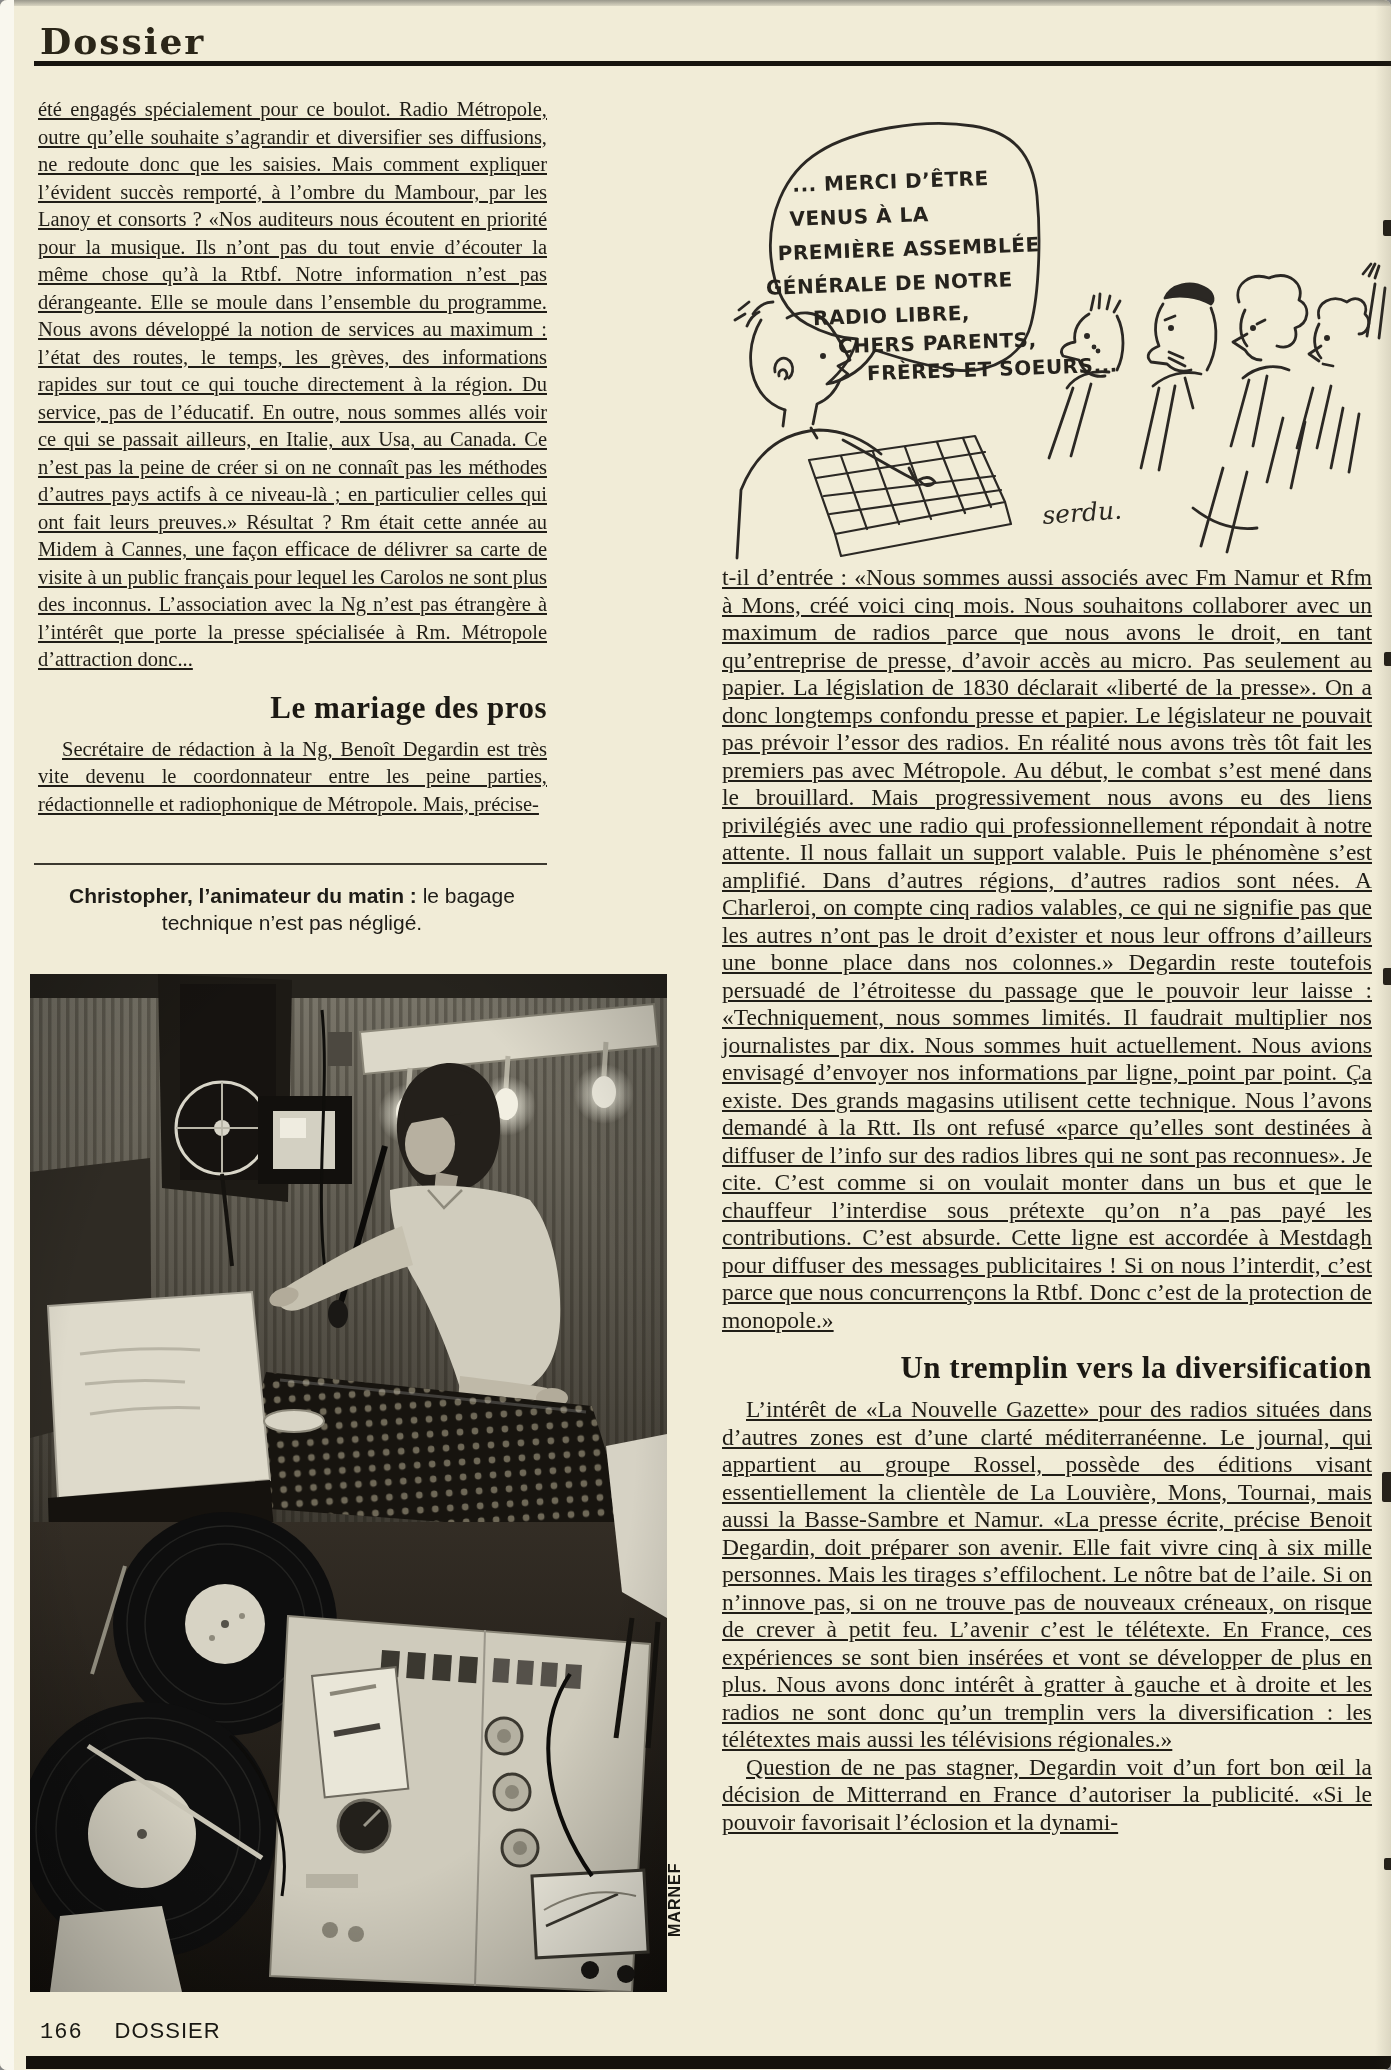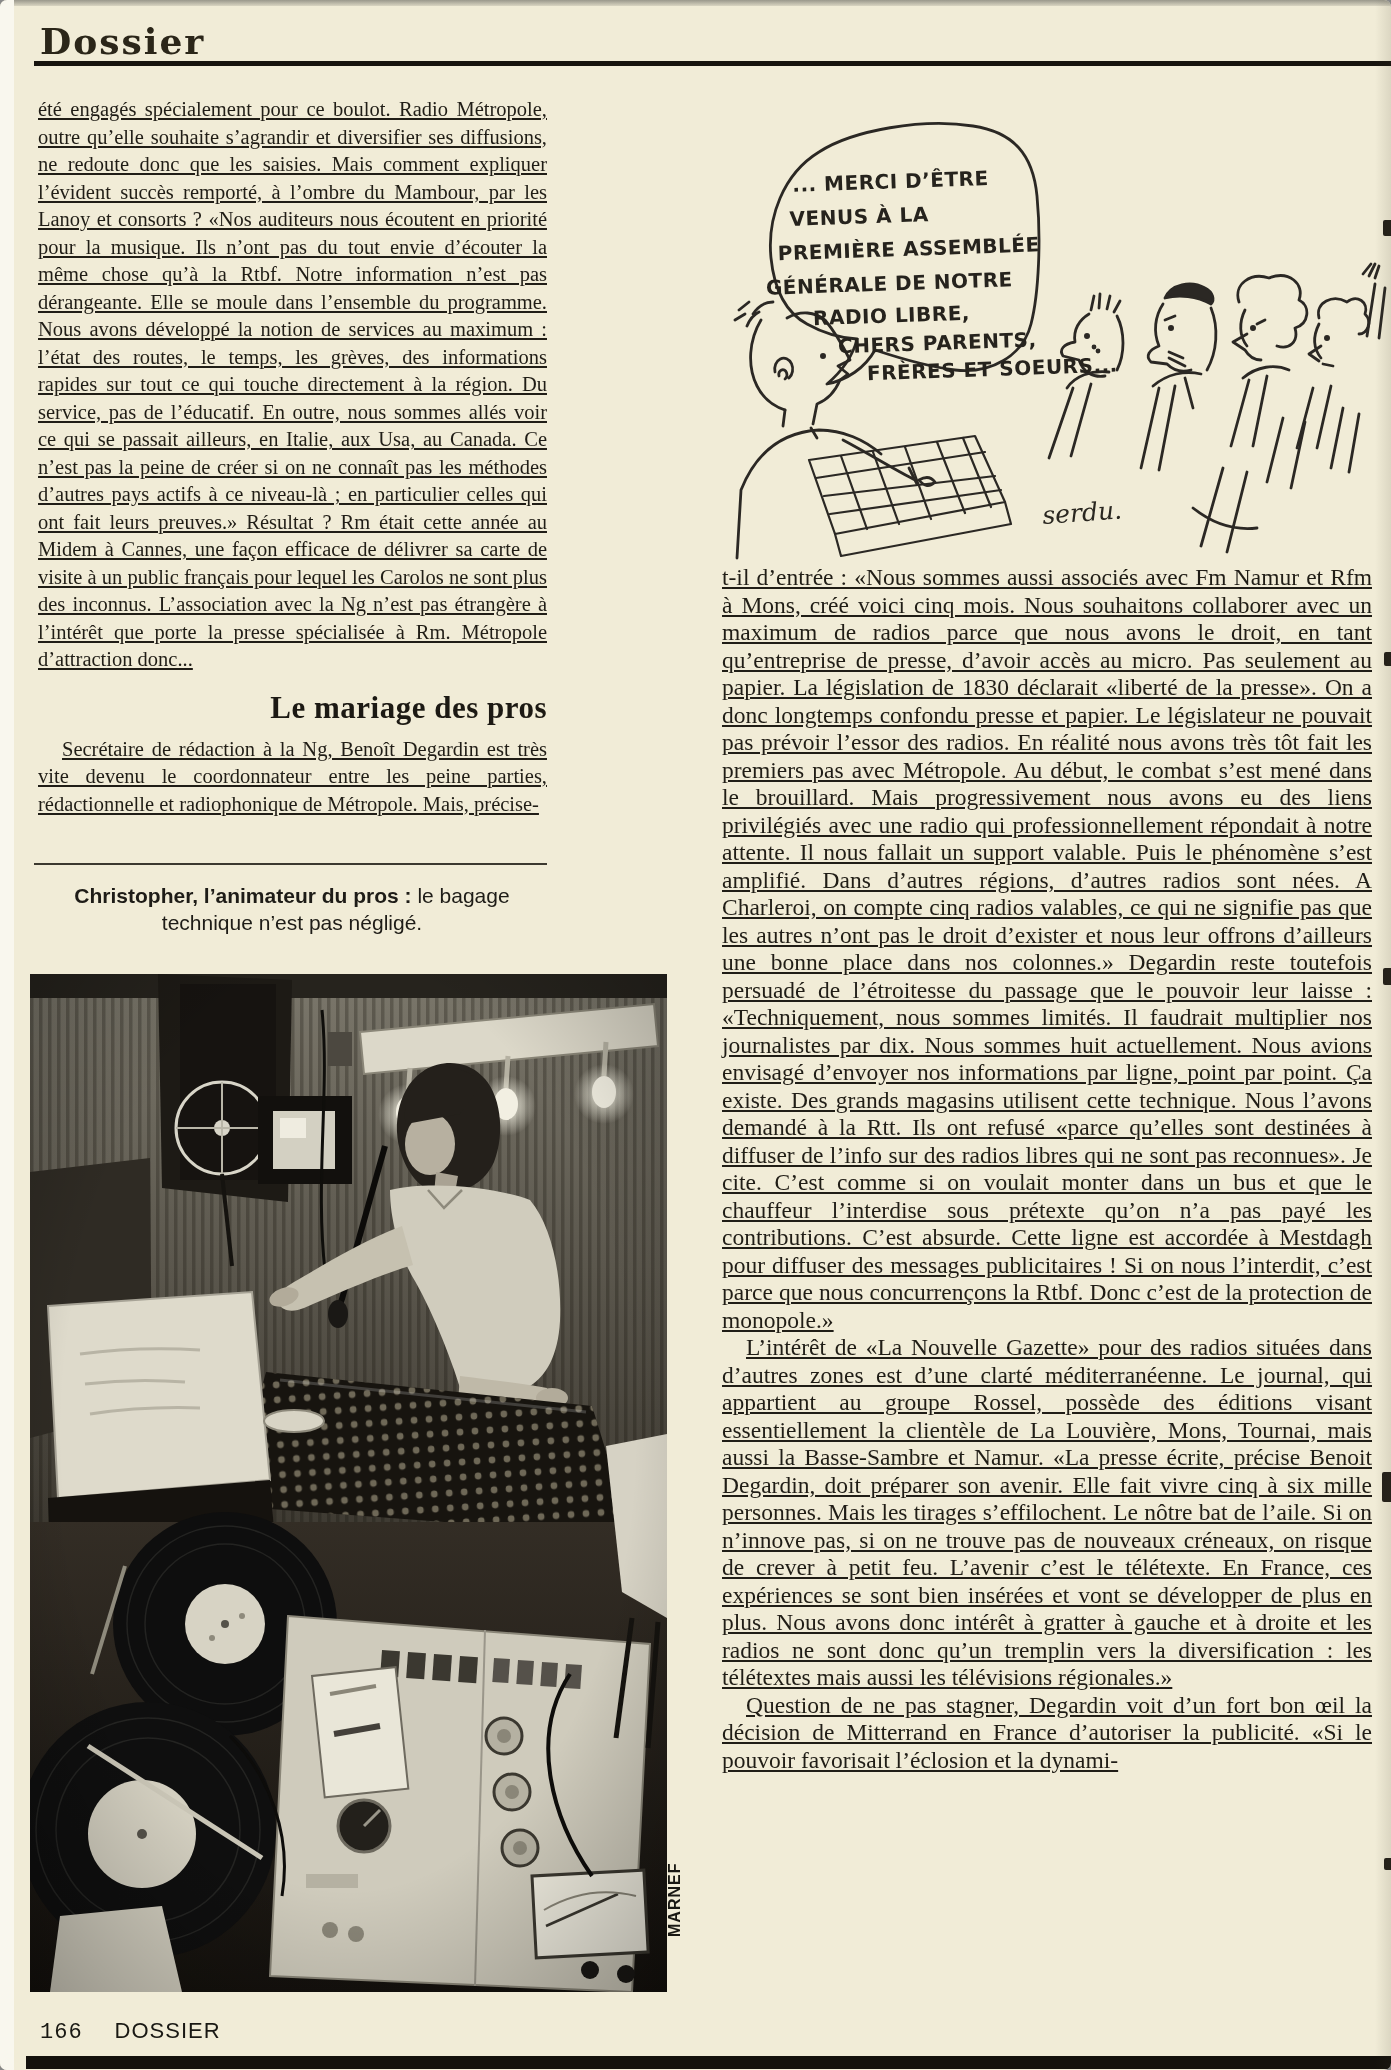--- a/index.html
+++ b/index.html
@@ -55,21 +55,21 @@
   <h1 class="masthead">Dossier</h1>
   <div class="masthead-rule"></div>
 
   <div class="col-left">
     <p class="bodytext">été engagés spécialement pour ce boulot. Radio Métropole, outre qu’elle souhaite s’agrandir et diversifier ses diffusions, ne redoute donc que les saisies. Mais comment expliquer l’évident succès remporté, à l’ombre du Mambour, par les Lanoy et consorts ? «Nos auditeurs nous écoutent en priorité pour la musique. Ils n’ont pas du tout envie d’écouter la même chose qu’à la Rtbf. Notre information n’est pas dérangeante. Elle se moule dans l’ensemble du programme. Nous avons développé la notion de services au maximum : l’état des routes, le temps, les grèves, des informations rapides sur tout ce qui touche directement à la région. Du service, pas de l’éducatif. En outre, nous sommes allés voir ce qui se passait ailleurs, en Italie, aux Usa, au Canada. Ce n’est pas la peine de créer si on ne connaît pas les méthodes d’autres pays actifs à ce niveau-là ; en particulier celles qui ont fait leurs preuves.» Résultat ? Rm était cette année au Midem à Cannes, une façon efficace de délivrer sa carte de visite à un public français pour lequel les Carolos ne sont plus des inconnus. L’association avec la Ng n’est pas étrangère à l’intérêt que porte la presse spécialisée à Rm. Métropole d’attraction donc...</p>
     <h2 class="subhead">Le mariage des pros</h2>
     <p class="bodytext indent">Secrétaire de rédaction à la Ng, Benoît Degardin est très vite devenu le coordonnateur entre les peine parties, rédactionnelle et radiophonique de Métropole. Mais, précise-</p>
   </div>
 
   <div class="caption-rule"></div>
-  <p class="caption"><strong>Christopher, l’animateur du pros :</strong><span> le bagage technique n’est pas négligé.</span></p>
+  <p class="caption"><strong>Christopher, l’animateur du matin :</strong><span> le bagage technique n’est pas négligé.</span></p>
 
   <svg class="cartoon" width="668" height="482" viewBox="0 0 668 482">
     <g fill="none" stroke="#2b2824" stroke-width="2.8" stroke-linecap="round" stroke-linejoin="round">
 
       <path d="M 96,64 C 60,86 44,130 48,170 C 51,200 62,224 84,236 C 100,245 118,250 134,251 C 130,268 118,284 104,296 C 124,292 142,280 152,262 C 170,268 200,278 232,282 C 268,286 300,268 308,236 C 316,205 318,150 314,108 C 310,66 290,44 250,38 C 200,30 130,42 96,64 Z"></path>
 
       <g>
         <path d="M 30,226 q 8,-12 20,-12 M 24,238 q 4,-10 12,-14 M 16,222 l 10,-8 M 12,232 l 10,-6"></path>
         <path d="M 38,232 C 26,252 24,278 34,298 C 40,310 50,318 62,322"></path>
         <path d="M 52,284 a 9,11 0 1 1 14,6 M 56,288 a 4,5 0 1 1 6,3"></path>
@@ -118,20 +118,21 @@
       <text class="bubble-text" x="42" y="202">GÉNÉRALE DE NOTRE</text>
       <text class="bubble-text" x="88" y="234">RADIO LIBRE,</text>
       <text class="bubble-text" x="112" y="263">CHERS PARENTS,</text>
       <text class="bubble-text" x="140" y="291">FRÈRES ET SOEURS...</text>
     </g>
     <text class="signature" x="320" y="436" transform="rotate(-4 320 436)">serdu.</text>
   </svg>
 
   <div class="col-right">
     <p class="bodytext">t-il d’entrée : «Nous sommes aussi associés avec Fm Namur et Rfm à Mons, créé voici cinq mois. Nous souhaitons collaborer avec un maximum de radios parce que nous avons le droit, en tant qu’entreprise de presse, d’avoir accès au micro. Pas seulement au papier. La législation de 1830 déclarait «liberté de la presse». On a donc longtemps confondu presse et papier. Le législateur ne pouvait pas prévoir l’essor des radios. En réalité nous avons très tôt fait les premiers pas avec Métropole. Au début, le combat s’est mené dans le brouillard. Mais progressivement nous avons eu des liens privilégiés avec une radio qui professionnellement répondait à notre attente. Il nous fallait un support valable. Puis le phénomène s’est amplifié. Dans d’autres régions, d’autres radios sont nées. A Charleroi, on compte cinq radios valables, ce qui ne signifie pas que les autres n’ont pas le droit d’exister et nous leur offrons d’ailleurs une bonne place dans nos colonnes.» Degardin reste toutefois persuadé de l’étroitesse du passage que le pouvoir leur laisse : «Techniquement, nous sommes limités. Il faudrait multiplier nos journalistes par dix. Nous sommes huit actuellement. Nous avions envisagé d’envoyer nos informations par ligne, point par point. Ça existe. Des grands magasins utilisent cette technique. Nous l’avons demandé à la Rtt. Ils ont refusé «parce qu’elles sont destinées à diffuser de l’info sur des radios libres qui ne sont pas reconnues». Je cite. C’est comme si on voulait monter dans un bus et que le chauffeur l’interdise sous prétexte qu’on n’a pas payé les contributions. C’est absurde. Cette ligne est accordée à Mestdagh pour diffuser des messages publicitaires ! Si on nous l’interdit, c’est parce que nous concurrençons la Rtbf. Donc c’est de la protection de monopole.»</p>
+    <h2 class="subhead">Un tremplin vers la diversification</h2>
     <p class="bodytext indent">L’intérêt de «La Nouvelle Gazette» pour des radios situées dans d’autres zones est d’une clarté méditerranéenne. Le journal, qui appartient au groupe Rossel, possède des éditions visant essentiellement la clientèle de La Louvière, Mons, Tournai, mais aussi la Basse-Sambre et Namur. «La presse écrite, précise Benoit Degardin, doit préparer son avenir. Elle fait vivre cinq à six mille personnes. Mais les tirages s’effilochent. Le nôtre bat de l’aile. Si on n’innove pas, si on ne trouve pas de nouveaux créneaux, on risque de crever à petit feu. L’avenir c’est le télétexte. En France, ces expériences se sont bien insérées et vont se développer de plus en plus. Nous avons donc intérêt à gratter à gauche et à droite et les radios ne sont donc qu’un tremplin vers la diversification : les télétextes mais aussi les télévisions régionales.»</p>
     <p class="bodytext indent">Question de ne pas stagner, Degardin voit d’un fort bon œil la décision de Mitterrand en France d’autoriser la publicité. «Si le pouvoir favorisait l’éclosion et la dynami-</p>
   </div>
 
   <div class="photo">
     <svg width="637" height="1018" viewBox="0 0 637 1018">
       <defs>
         <linearGradient id="wallG" x1="0" y1="0" x2="0" y2="1">
           <stop offset="0" stop-color="#7b776b"></stop>
             <stop offset="1" stop-color="#3d3931"></stop>

